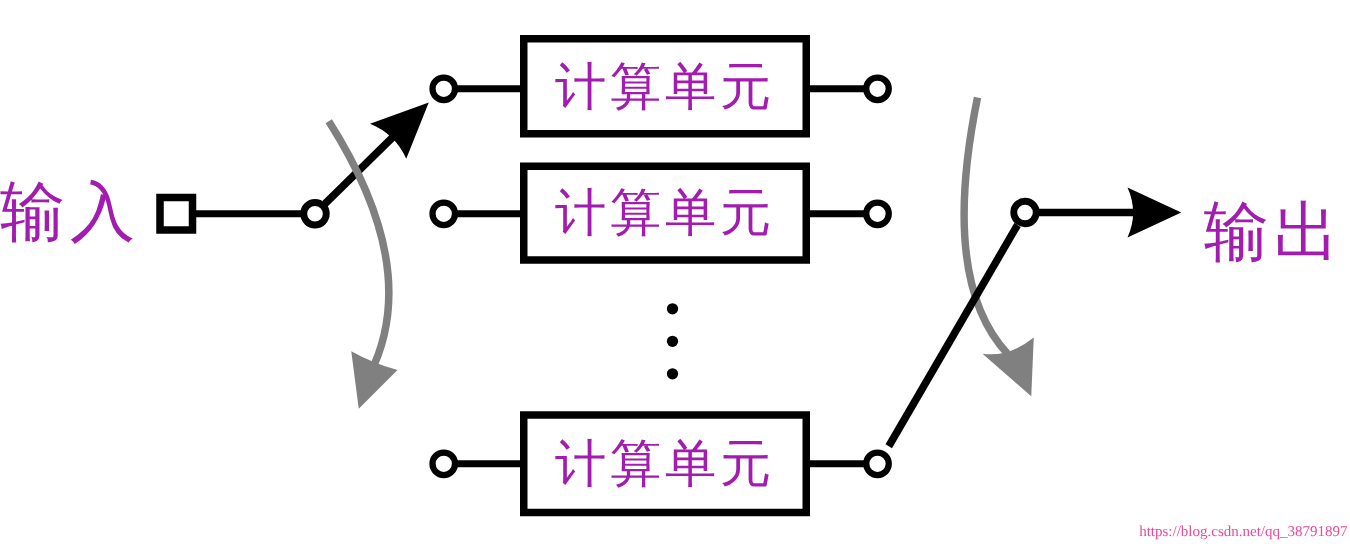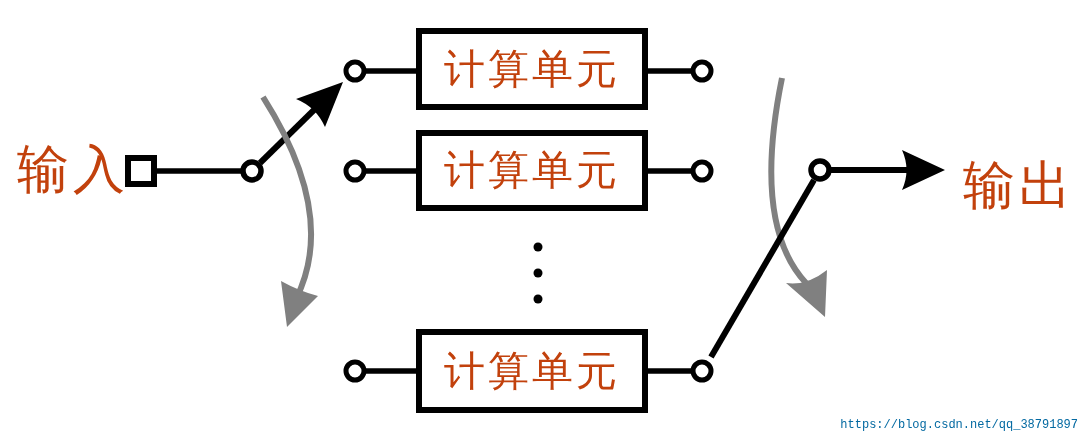--- a/index.html
+++ b/index.html
@@ -7,31 +7,31 @@
     position:relative;
     width:1080px;height:438px;
     background:#ffffff;
     overflow:hidden;
     font-family:"Liberation Serif","DejaVu Serif",serif;
   }
   .diagram-svg{position:absolute;left:0;top:0;width:1080px;height:438px;}
   .label{
     position:absolute;
     display:flex;align-items:center;justify-content:center;
-    color:#c2410c;
+    color:#a21caf;
     font-family:Liberation Serif, serif;
     white-space:nowrap;
   }
   .io-label{font-size:52px;letter-spacing:4px;}
   .unit-label{font-size:41px;letter-spacing:3px;}
   .watermark{
     position:absolute;
     left:922px;top:416px;width:156px;height:18px;
-    font-family:Liberation Mono, monospace;
-    font-size:12px;color:#0369a1;
+    font-family:Liberation Serif, serif;
+    font-size:12px;color:#ec4899;
     display:flex;align-items:center;justify-content:flex-end;
     letter-spacing:0px;
   }
 </style>
 </head>
 <body>
 
 <div class="canvas">
 
   <svg class="diagram-svg" viewBox="0 0 1080 438">
@@ -73,21 +73,21 @@
     <path d="M782,78 Q752,225 806,283" fill="none" stroke="#808080" stroke-width="6"></path>
     <path d="M825,317 L827,270 Q807,286 786,283 Z" fill="#808080"></path>
 
     <line x1="711" y1="357" x2="814" y2="180" stroke="#000000" stroke-width="6"></line>
     <circle cx="820" cy="170" r="9" fill="#ffffff" stroke="#000000" stroke-width="5.5"></circle>
 
     <line x1="831" y1="170" x2="912" y2="170" stroke="#000000" stroke-width="6"></line>
     <path d="M945,170 L902,150 Q911,170 902,190 Z" fill="#000000"></path>
   </svg>
 
-  <div class="label io-label" style="left:17px;top:140px;width:112px;height:60px;">输入</div>
+  <div class="label io-label" style="left:0px;top:140px;width:112px;height:60px;">输入</div>
 
   <div class="label unit-label" style="left:419px;top:28px;width:226px;height:82px;">计算单元</div>
 
   <div class="label unit-label" style="left:419px;top:130px;width:226px;height:81px;">计算单元</div>
 
   <div class="label unit-label" style="left:419px;top:329px;width:226px;height:84px;">计算单元</div>
 
   <div class="label io-label" style="left:958px;top:156px;width:122px;height:60px;">输出</div>
 
   <div class="watermark">https://blog.csdn.net/qq_38791897</div>

